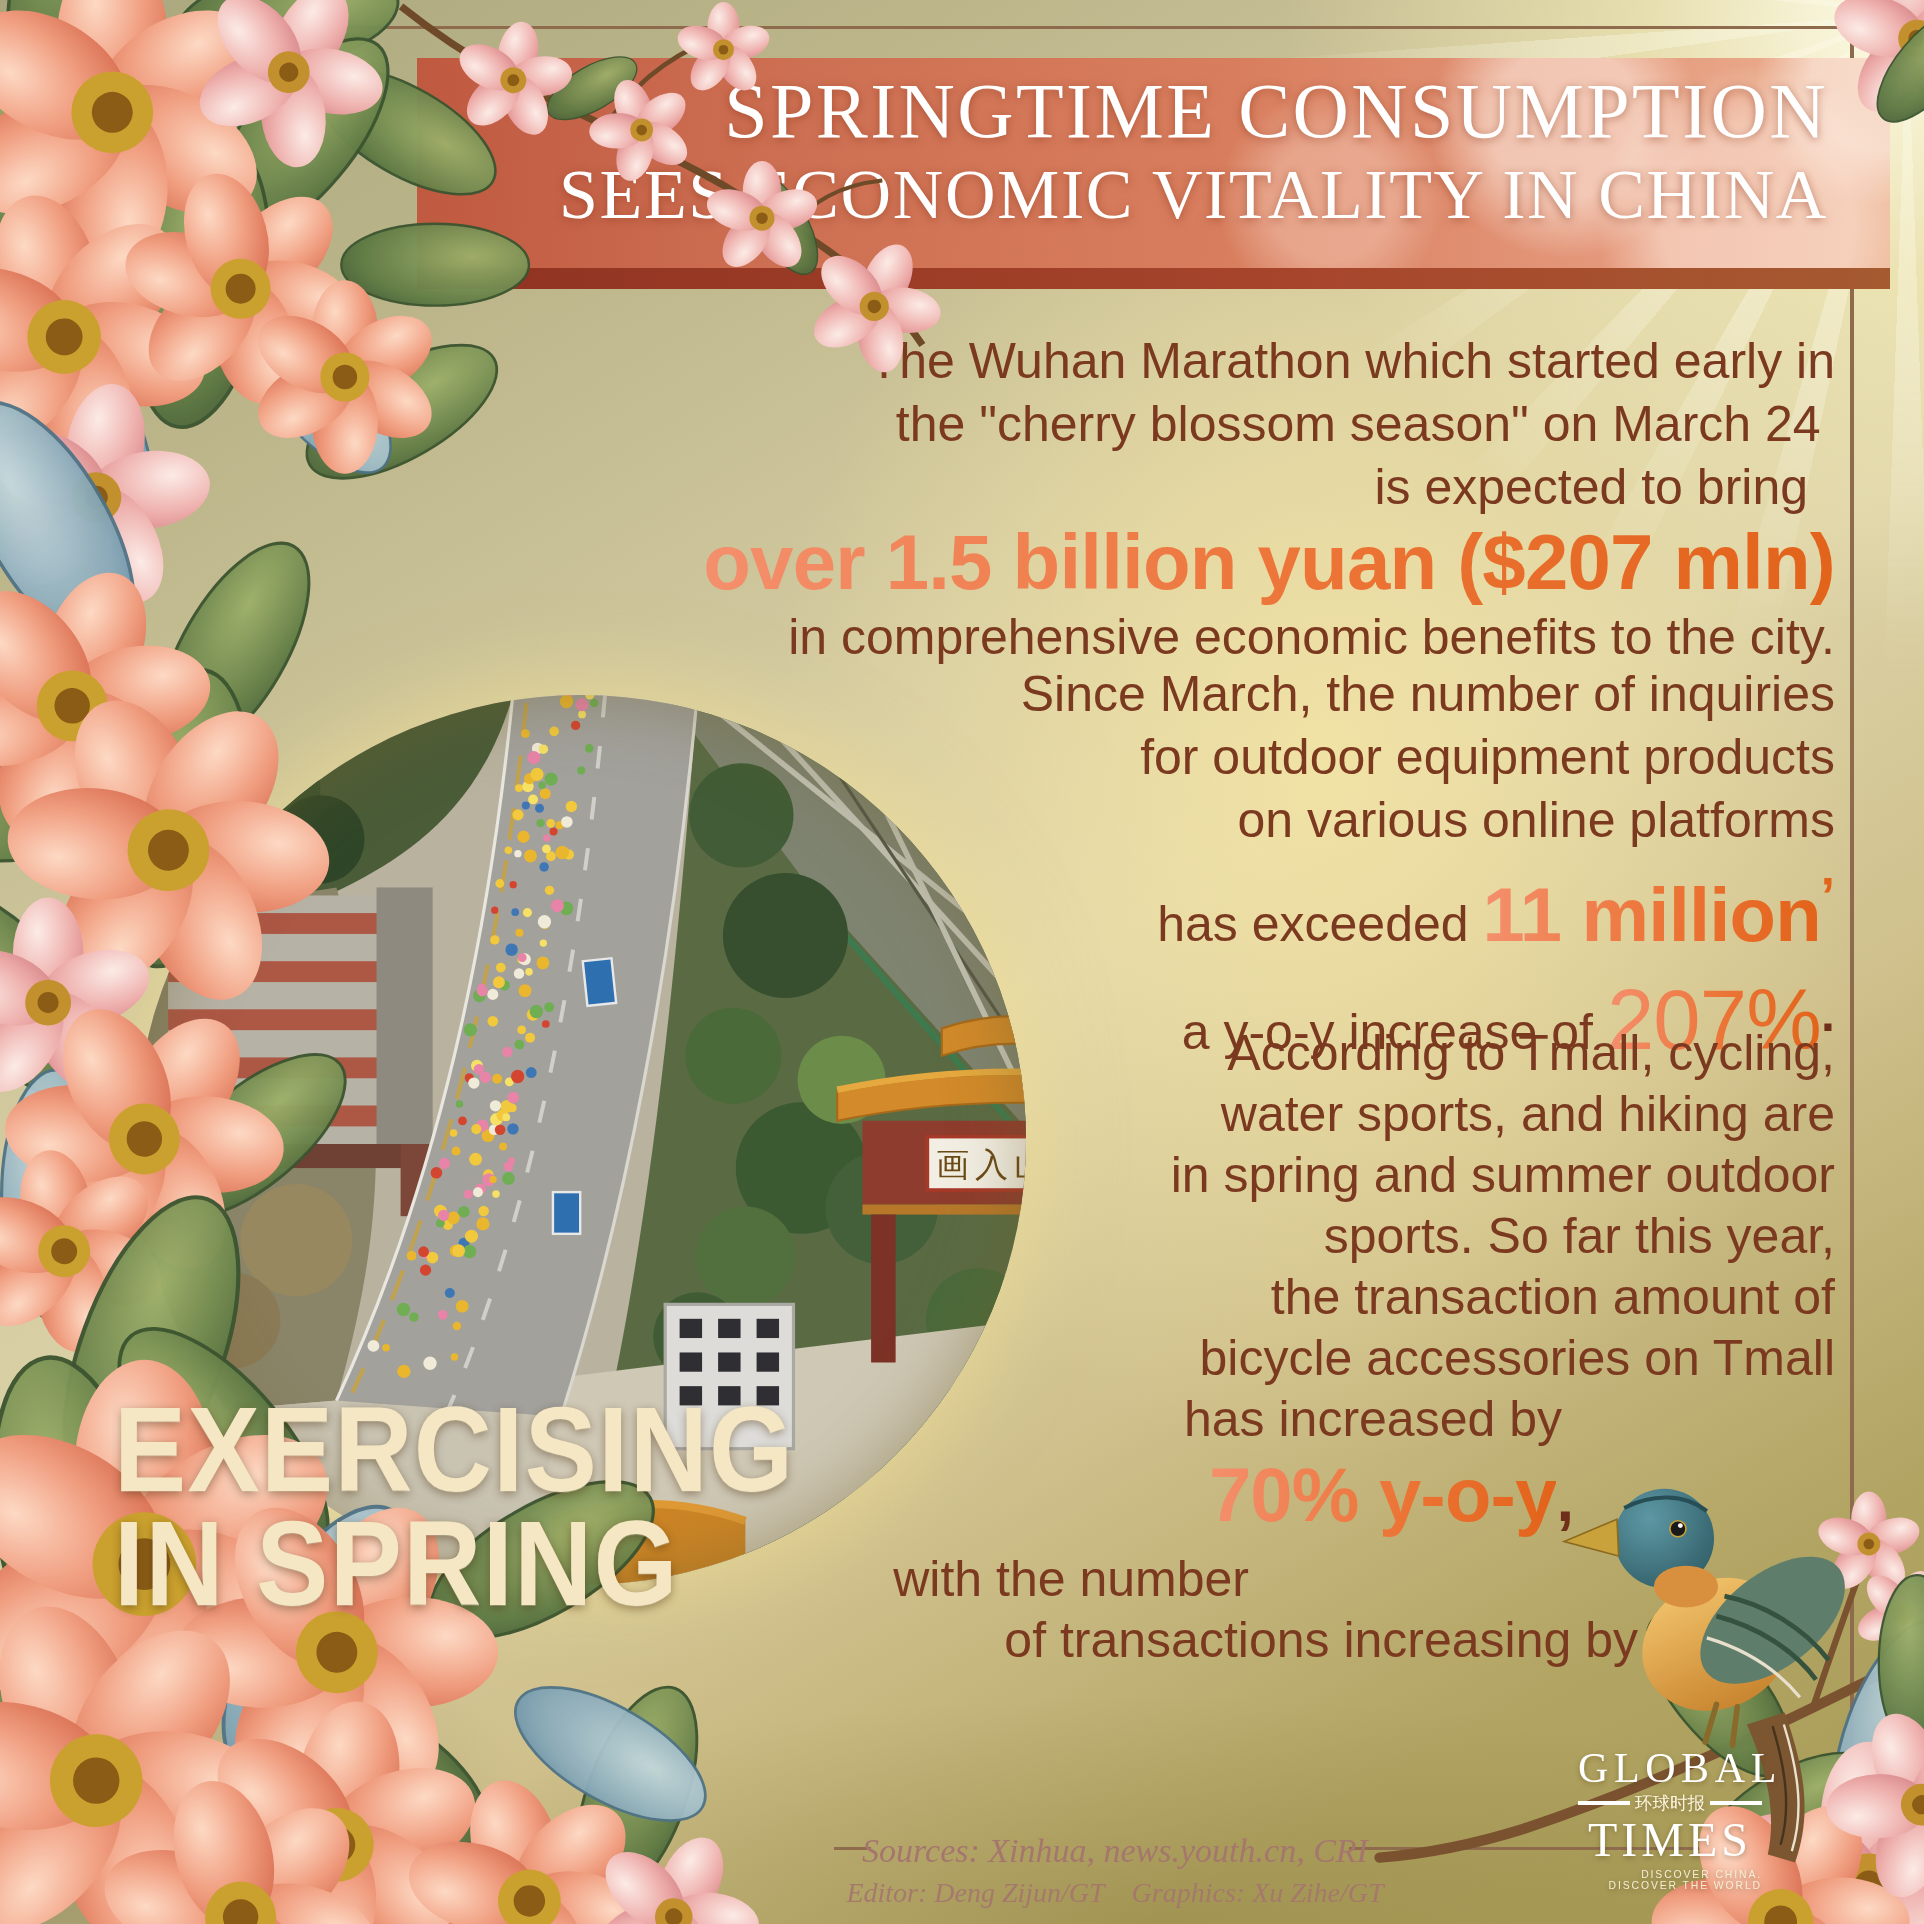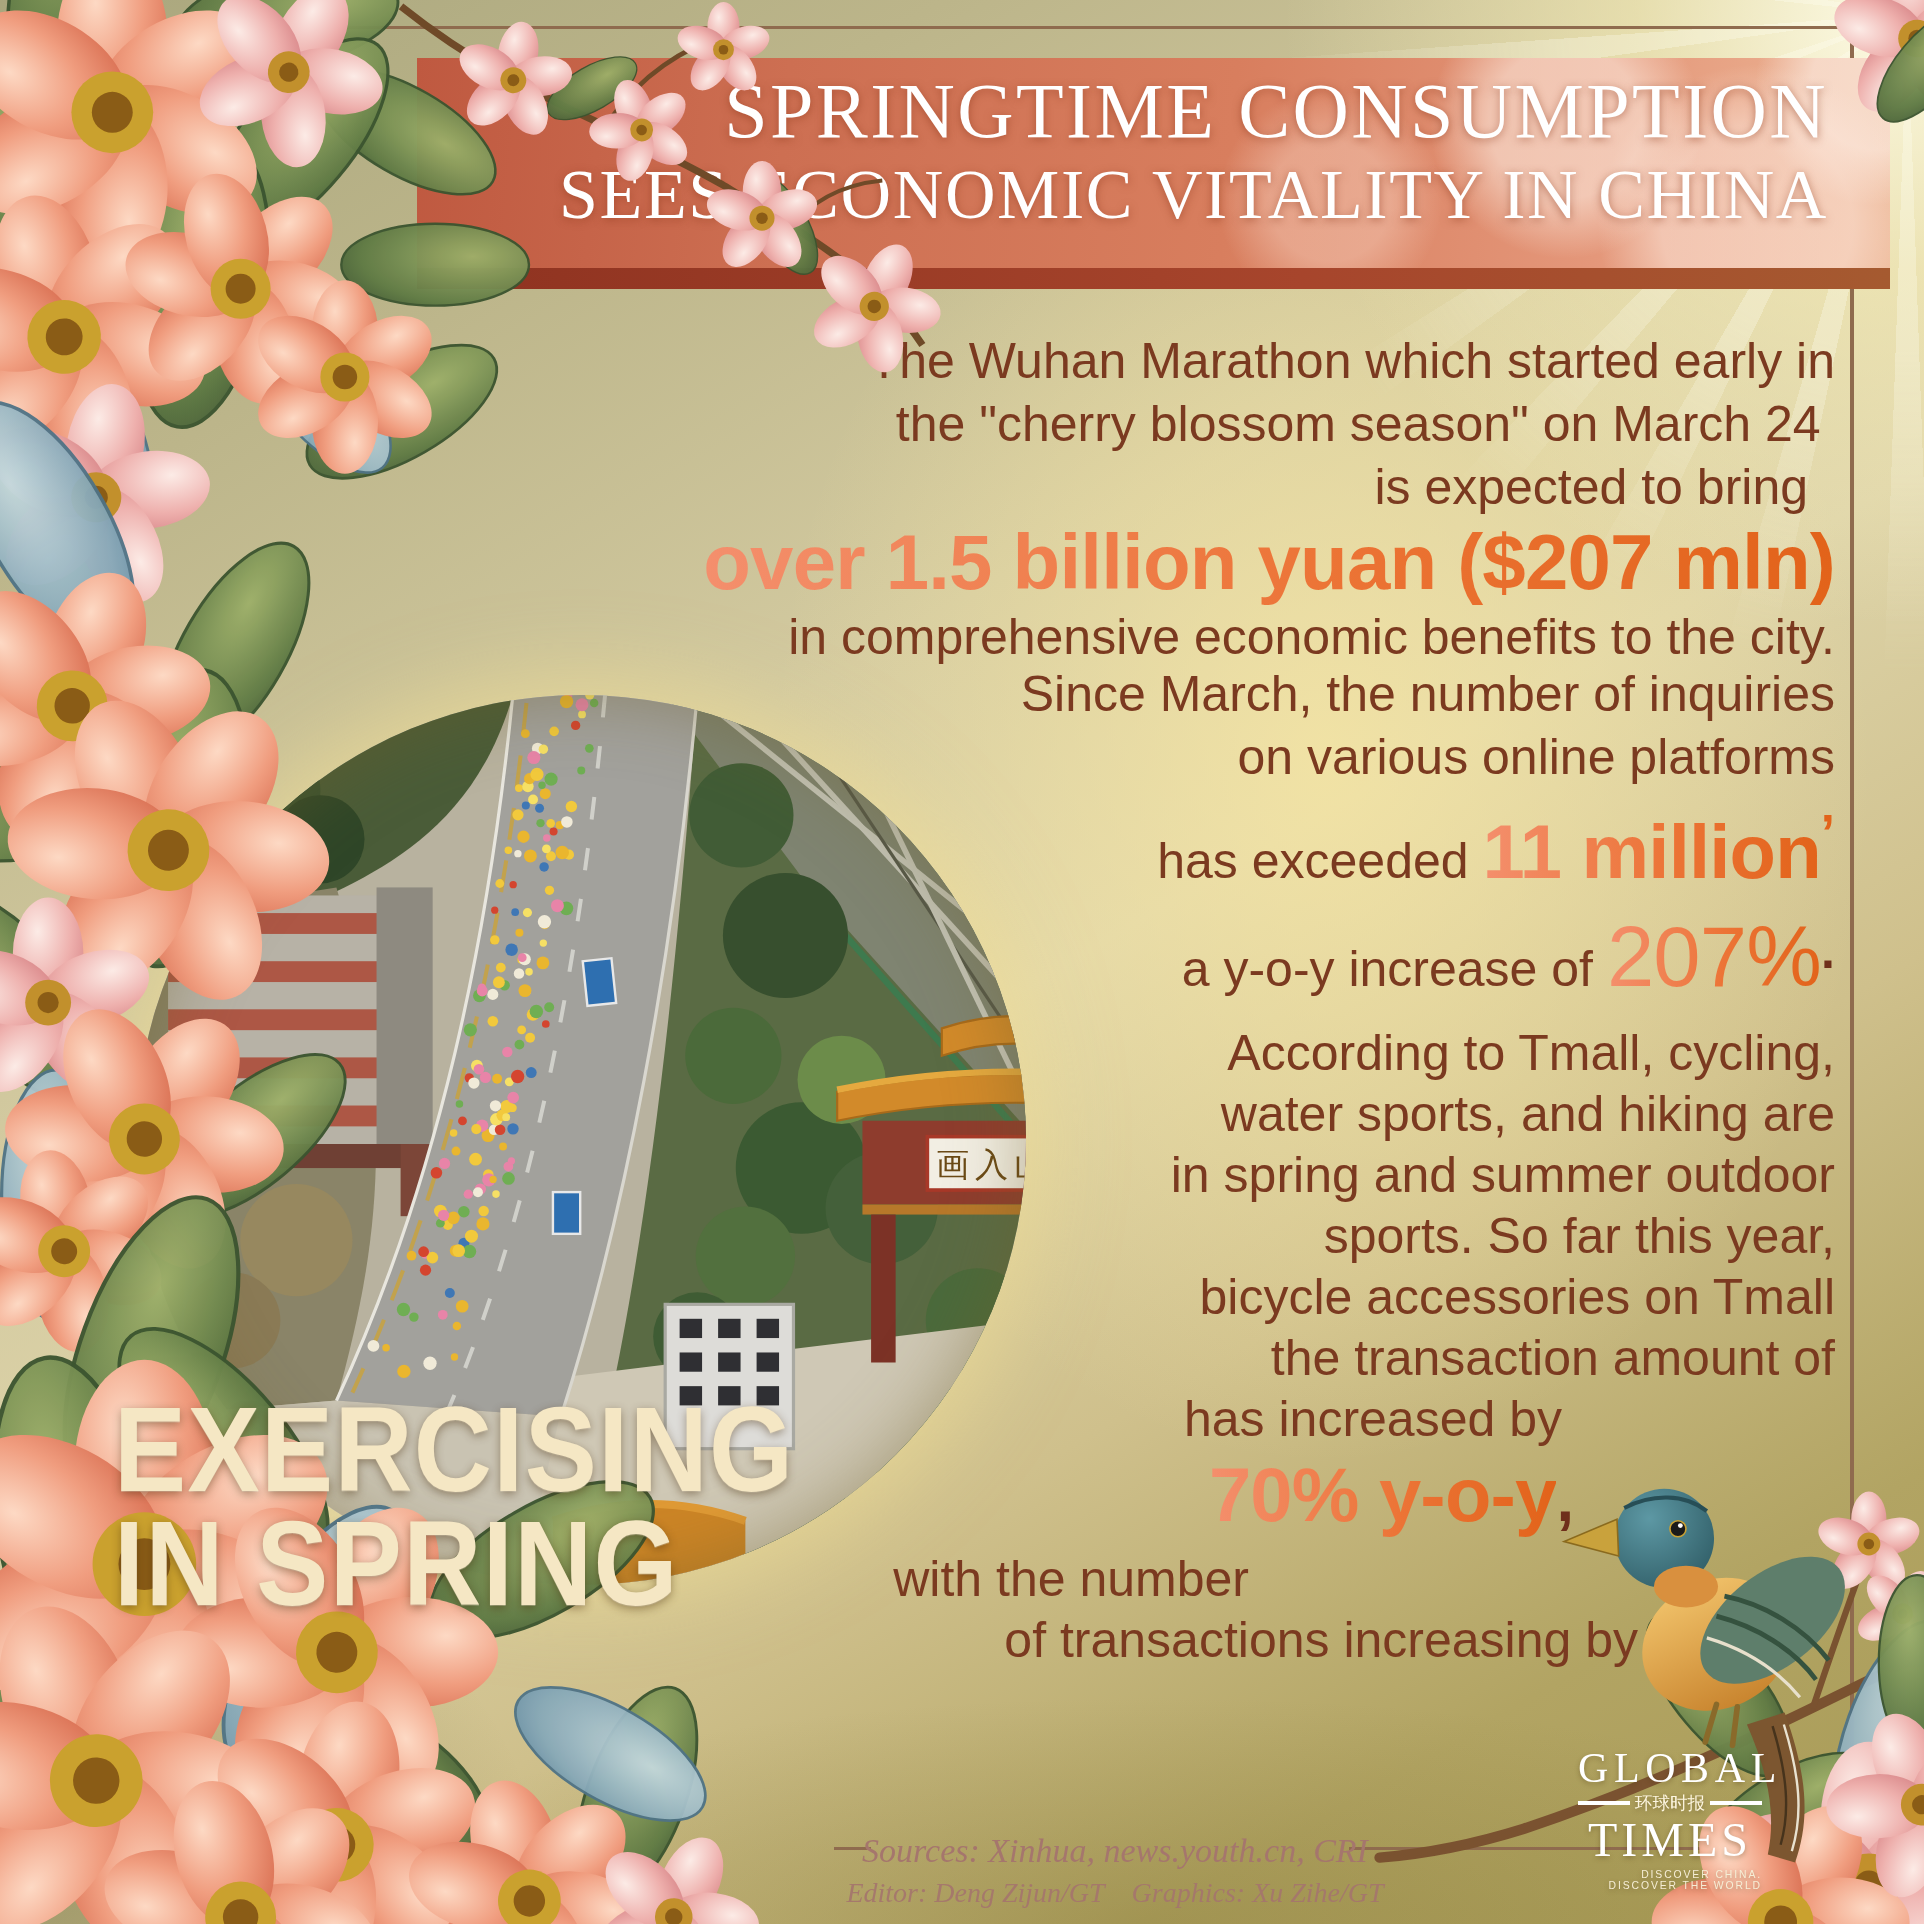--- a/index.html
+++ b/index.html
@@ -357,36 +357,37 @@
   <section class="para" id="intro" style="top:330px">
     <div class="bl">The Wuhan Marathon which started early in</div>
     <div class="bl" style="padding-right:14.4px">the "cherry blossom season" on March 24</div>
     <div class="bl" style="padding-right:27px">is expected to bring</div>
     <div class="hl1 grad">over 1.5 billion yuan ($207 mln)</div>
     <div class="bl">in comprehensive economic benefits to the city.</div>
   </section>
 
   <section class="para" id="inquiries" style="top:663px">
     <div class="bl">Since March, the number of inquiries</div>
+    <div class="bl">for outdoor equipment products</div>
     <div class="bl">on various online platforms</div>
     <div class="bl big-line">
       <span>has exceeded </span><span class="hlB grad">11 million</span><span class="mark-up">’</span>
     </div>
     <div class="bl big-line">
       <span>a y-o-y increase of </span><span class="hlC grad">207%</span><span class="dot-up">.</span>
     </div>
   </section>
 
   <section class="para" id="tmall" style="top:1023px">
     <div class="bl">According to Tmall, cycling,</div>
     <div class="bl">water sports, and hiking are</div>
     <div class="bl">in spring and summer outdoor</div>
     <div class="bl">sports. So far this year,</div>
+    <div class="bl">the transaction amount of</div>
     <div class="bl">bicycle accessories on Tmall</div>
-    <div class="bl">the transaction amount of</div>
     <div class="bl" style="padding-right:273px">has increased by</div>
     <div class="bl big-line" style="padding-right:261px">
       <span class="hlB grad">70% y-o-y</span><span class="comma-brown">,</span>
     </div>
     <div class="bl" style="padding-right:586px">with the number</div>
     <div class="bl" style="padding-right:197px">of transactions increasing by</div>
   </section>
 
   <div class="badge">
     <div>EXERCISING</div>

